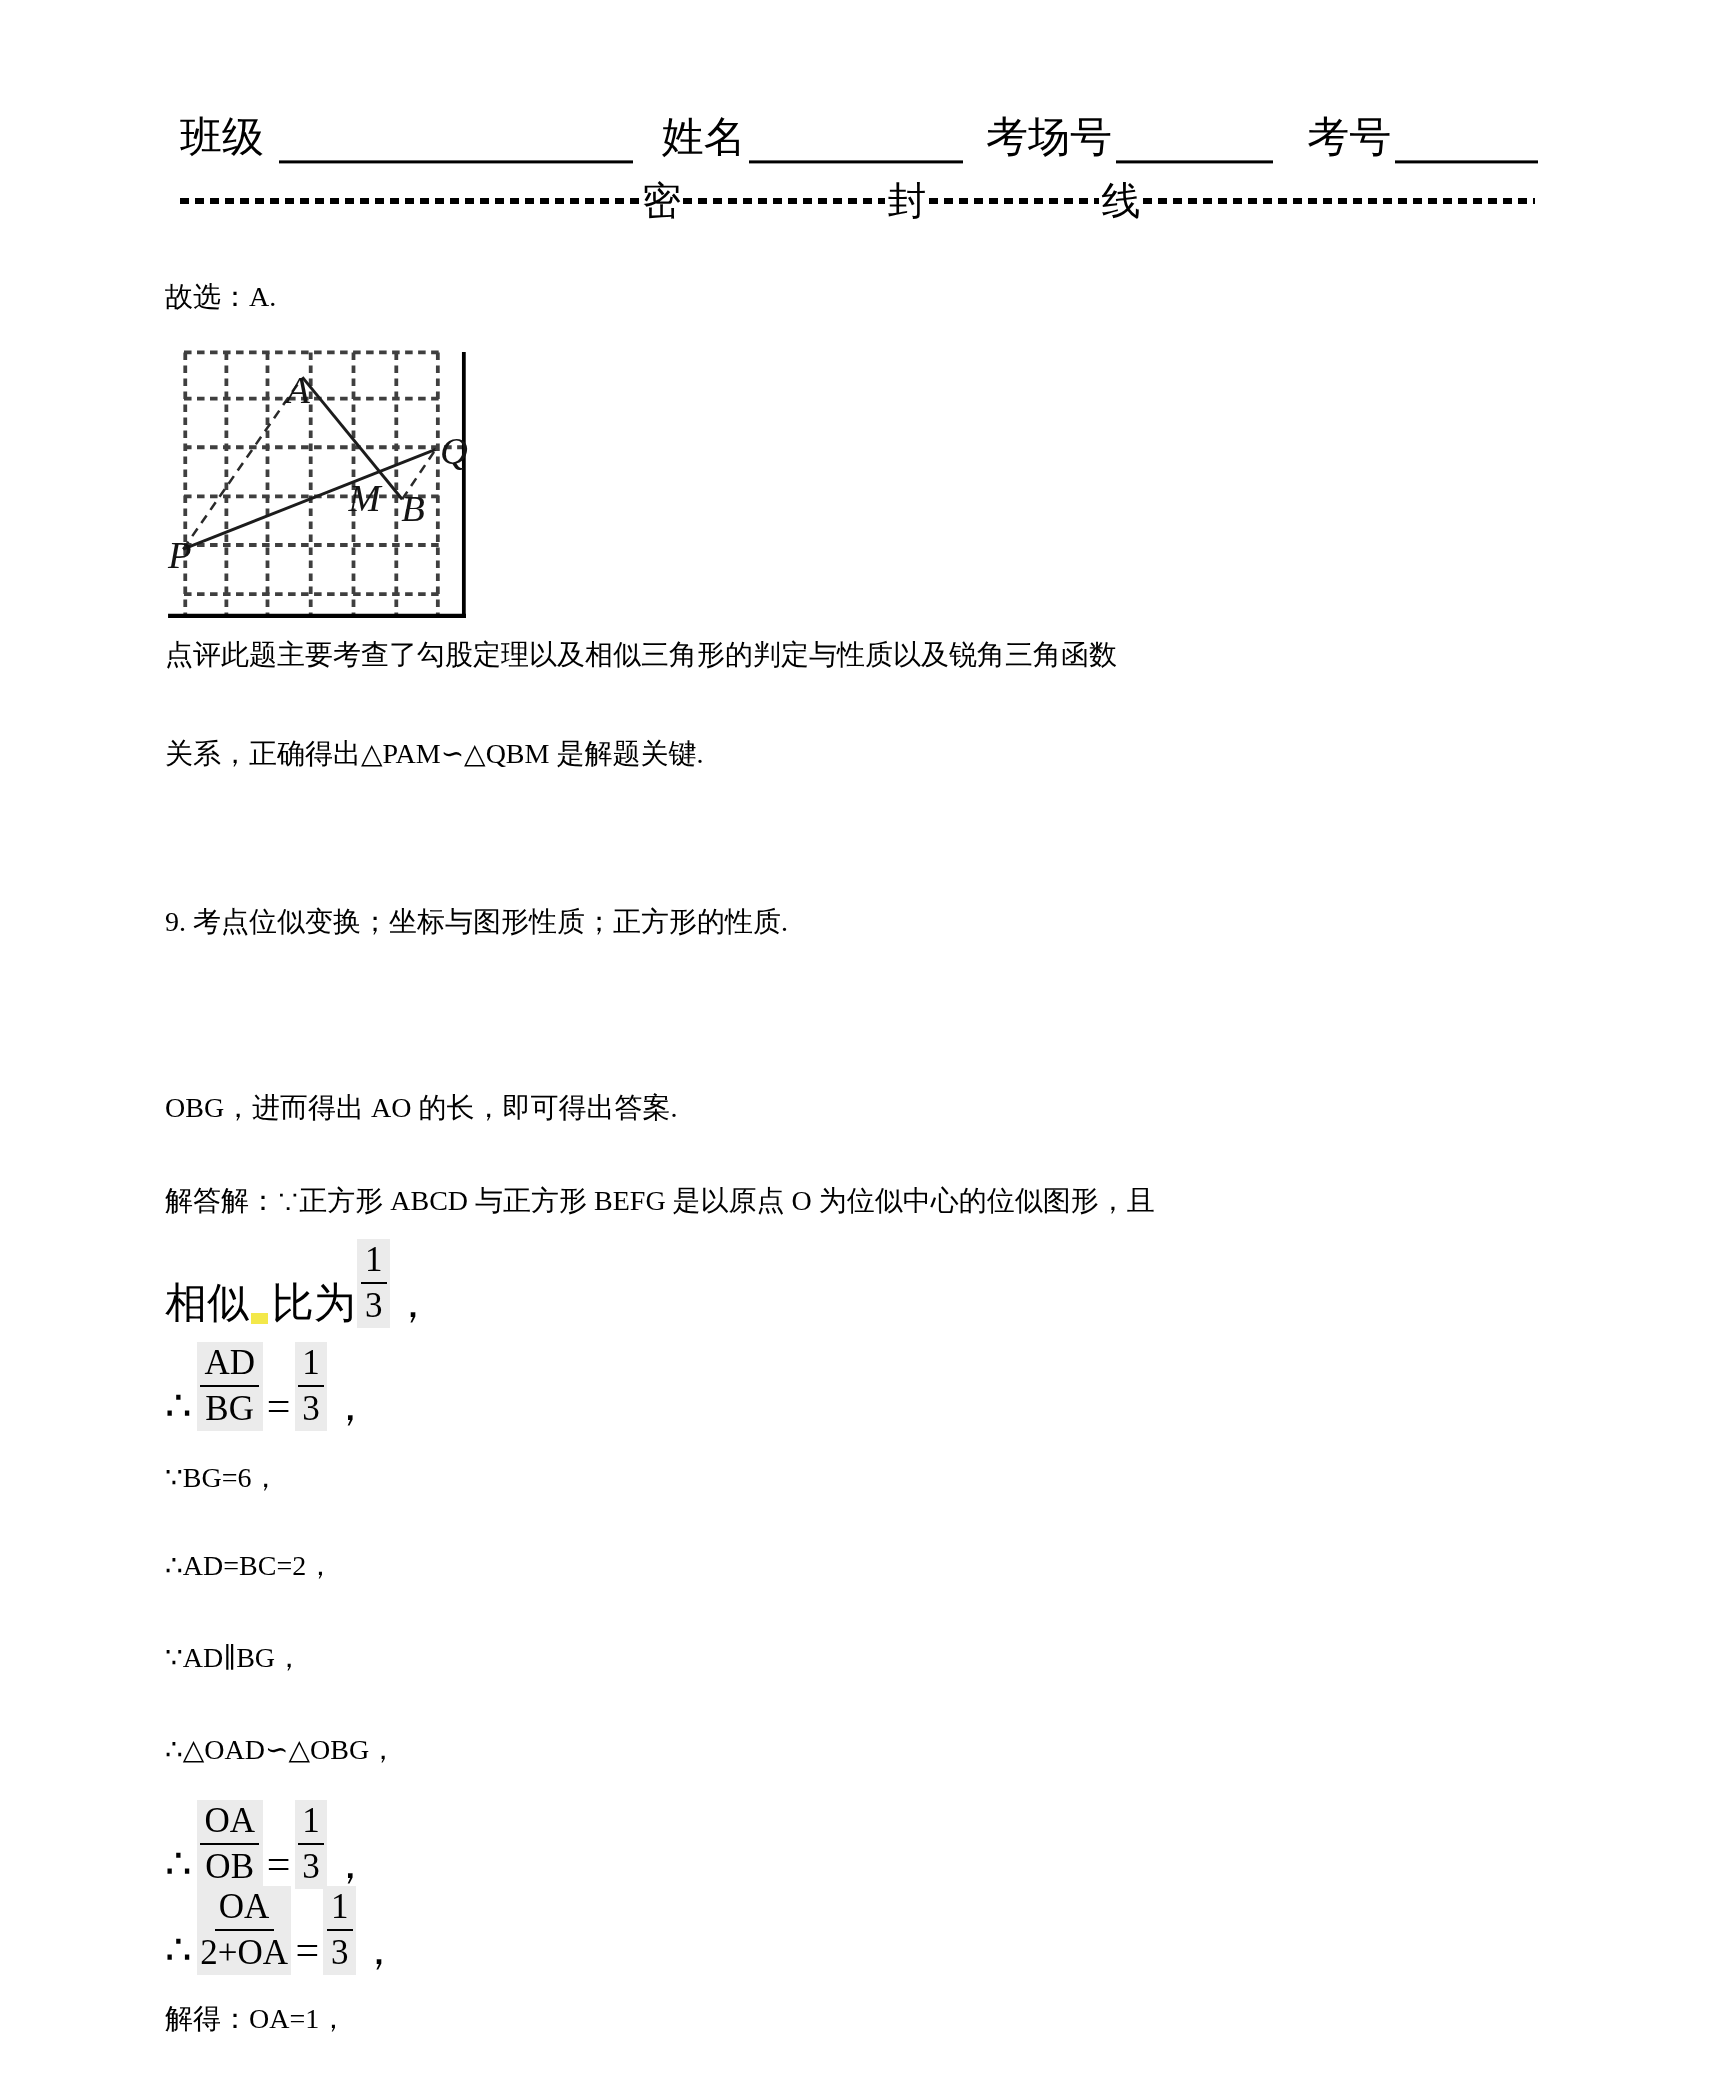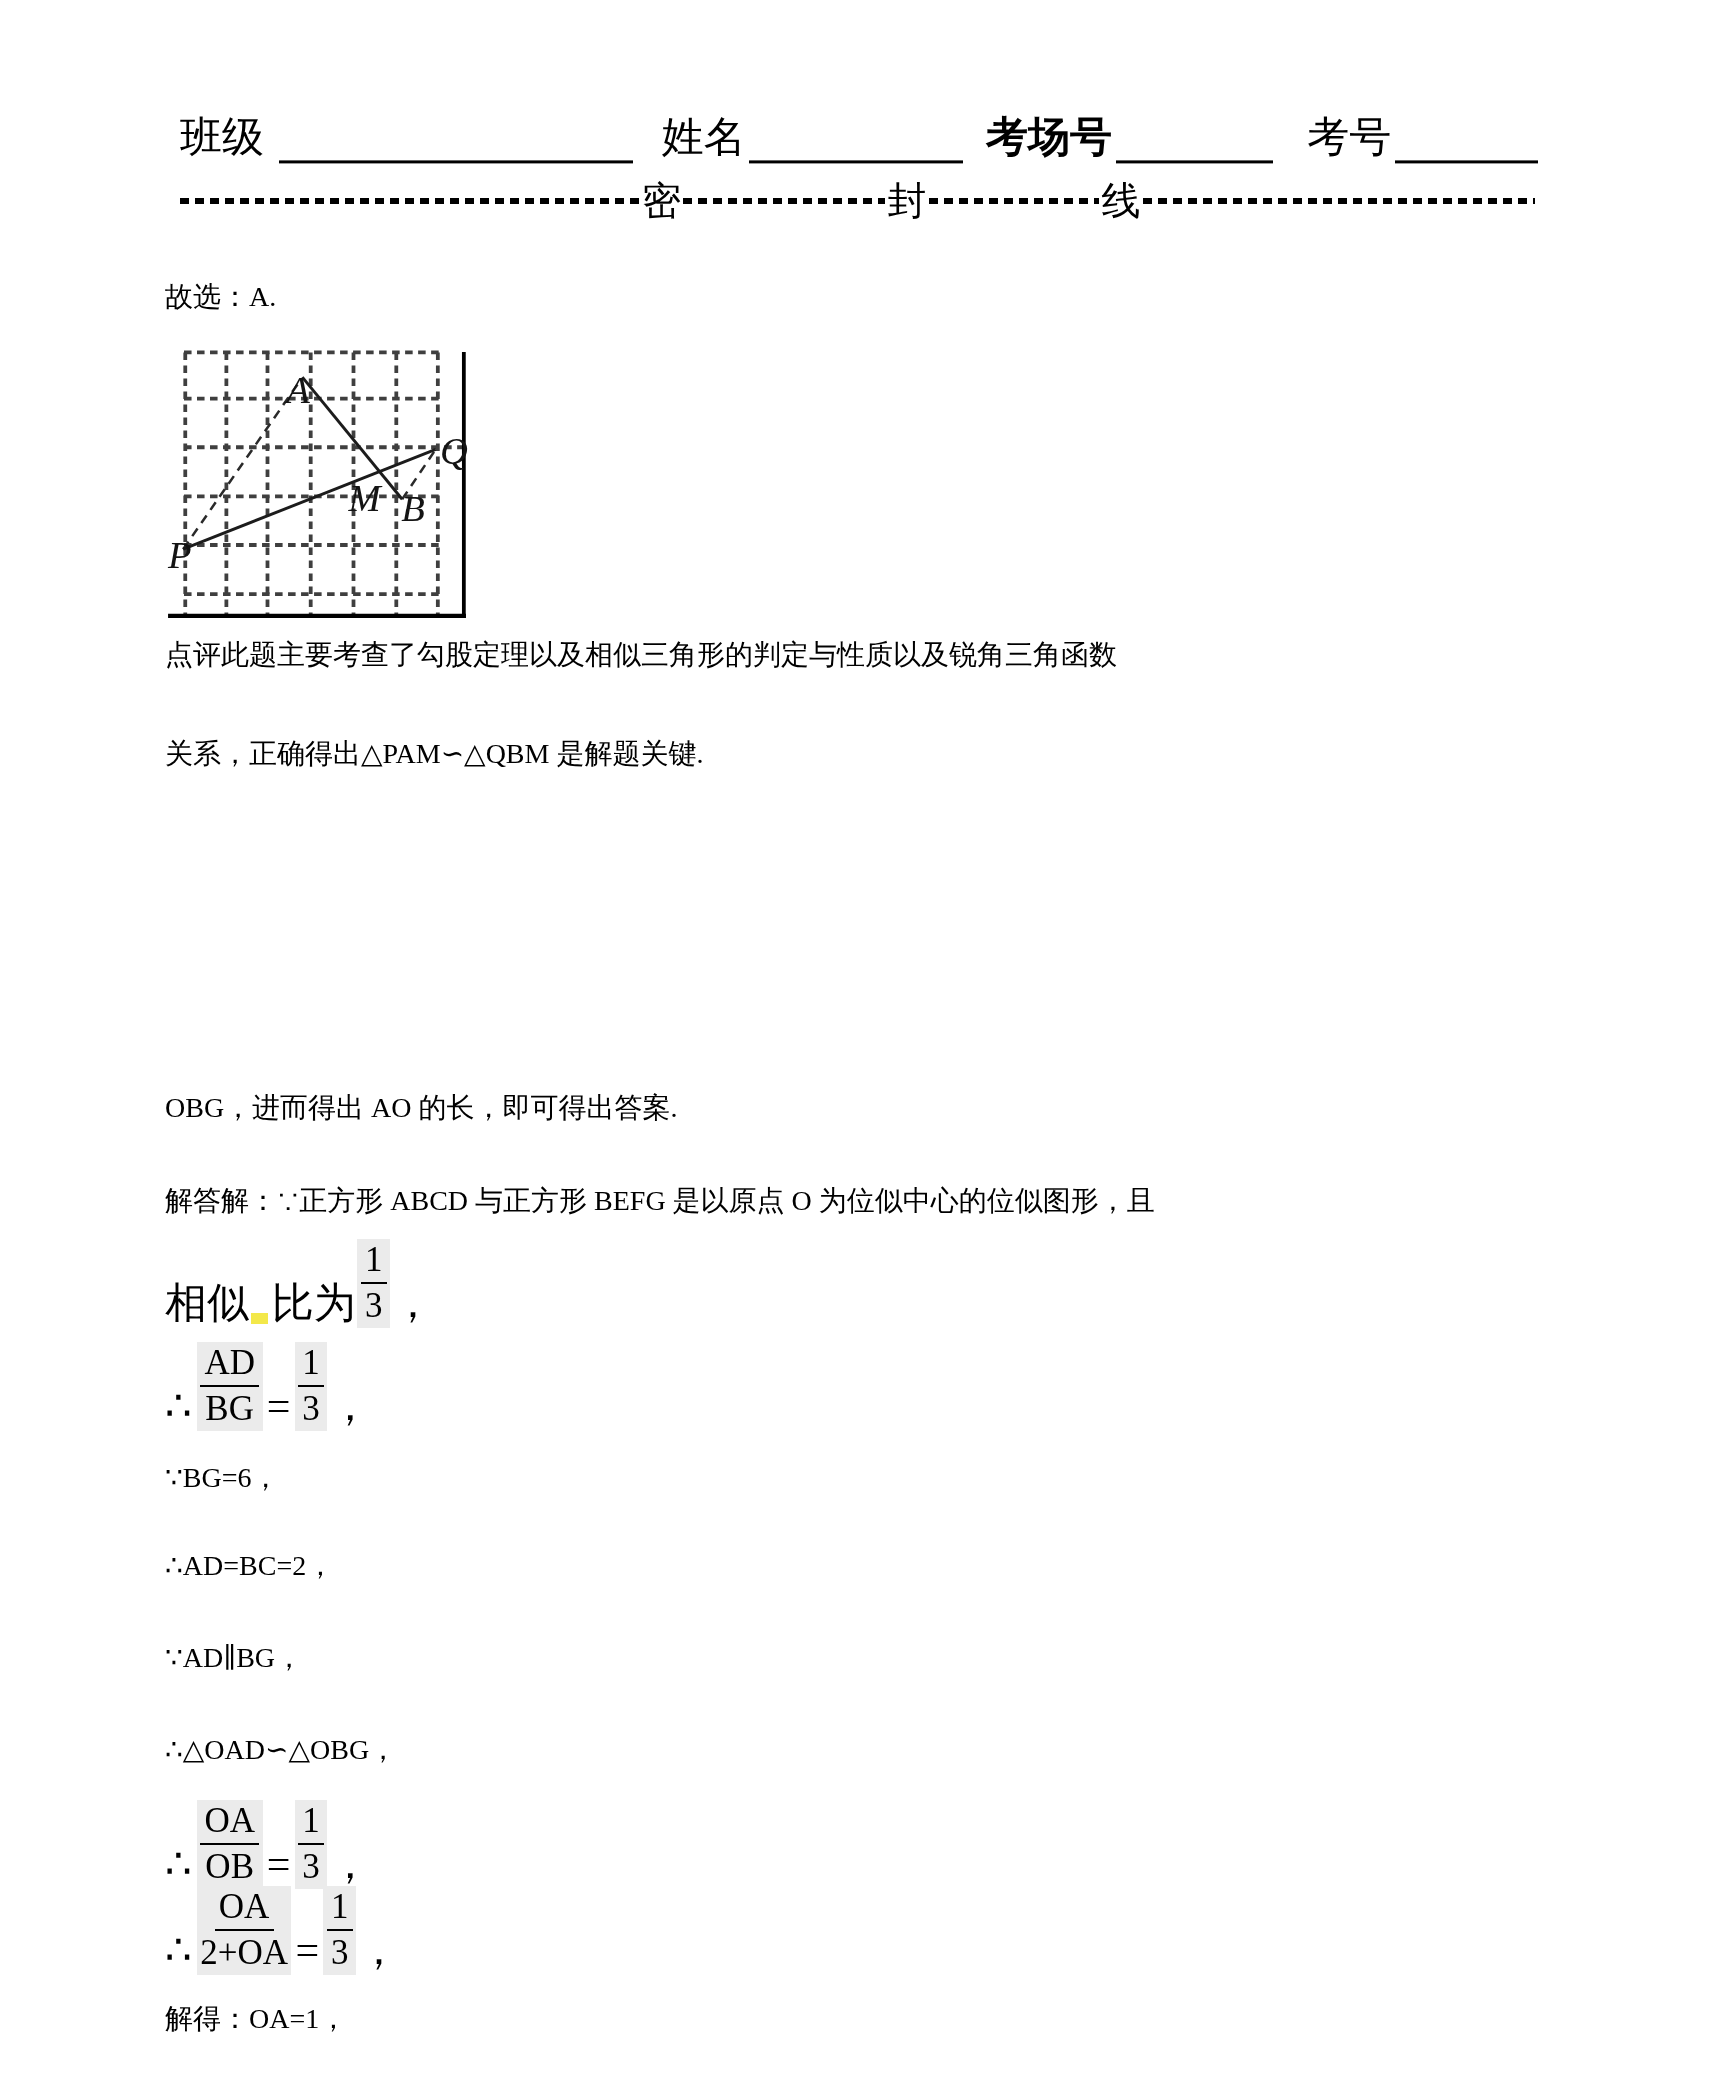--- a/index.html
+++ b/index.html
@@ -24,21 +24,21 @@
     display:inline-block;height:0;
     border-bottom:3.8px solid #000;
     align-self:flex-end;
     transform:translateY(3.4px);
   }
   .b1{width:354px;margin-left:14.7px;}
   .b2{width:214px;margin-left:3.4px;}
   .b3{width:157px;margin-left:4.2px;}
   .b4{width:143px;margin-left:3.4px;}
   .ml70{margin-left:29px;}
-  .ml55{margin-left:23px;font-weight:bold;}
+  .ml55{margin-left:23px;}
   .ml80{margin-left:34px;}
   
   .seal-row{
     position:absolute;
     top:180px;left:180px;width:1355px;height:42px;
     display:flex;align-items:center;
     font-size:39px;
   }
   .dash{
     height:6.7px;align-self:center;
@@ -142,20 +142,21 @@
       <text class="fig-label" x="648" y="266">Q</text>
       <text class="fig-label" x="430" y="378">M</text>
       <text class="fig-label" x="556" y="404">B</text>
       <text class="fig-label" x="0" y="516">P</text>
     </svg>
   </div>
 
   <div class="line" style="top:638px;">点评此题主要考查了勾股定理以及相似三角形的判定与性质以及锐角三角函数</div>
   <div class="line" style="top:737px;">关系，正确得出△PAM∽△QBM 是解题关键.</div>
 
+  <div class="line" style="top:905px;">9. 考点位似变换；坐标与图形性质；正方形的性质.</div>
   <div class="line" style="top:1184px;">解答解：∵正方形 ABCD 与正方形 BEFG 是以原点 O 为位似中心的位似图形，且</div>
   <div class="line" style="top:1091px;">OBG，进而得出 AO 的长，即可得出答案.</div>
 
   <div class="mathline" style="top:1244px;">
     <span>相似</span>
     <span class="hl-mark"></span>
     <span>比为</span>
     <span class="frac">
       <span class="fr-num">1</span>
       <span class="fr-den">3</span>

